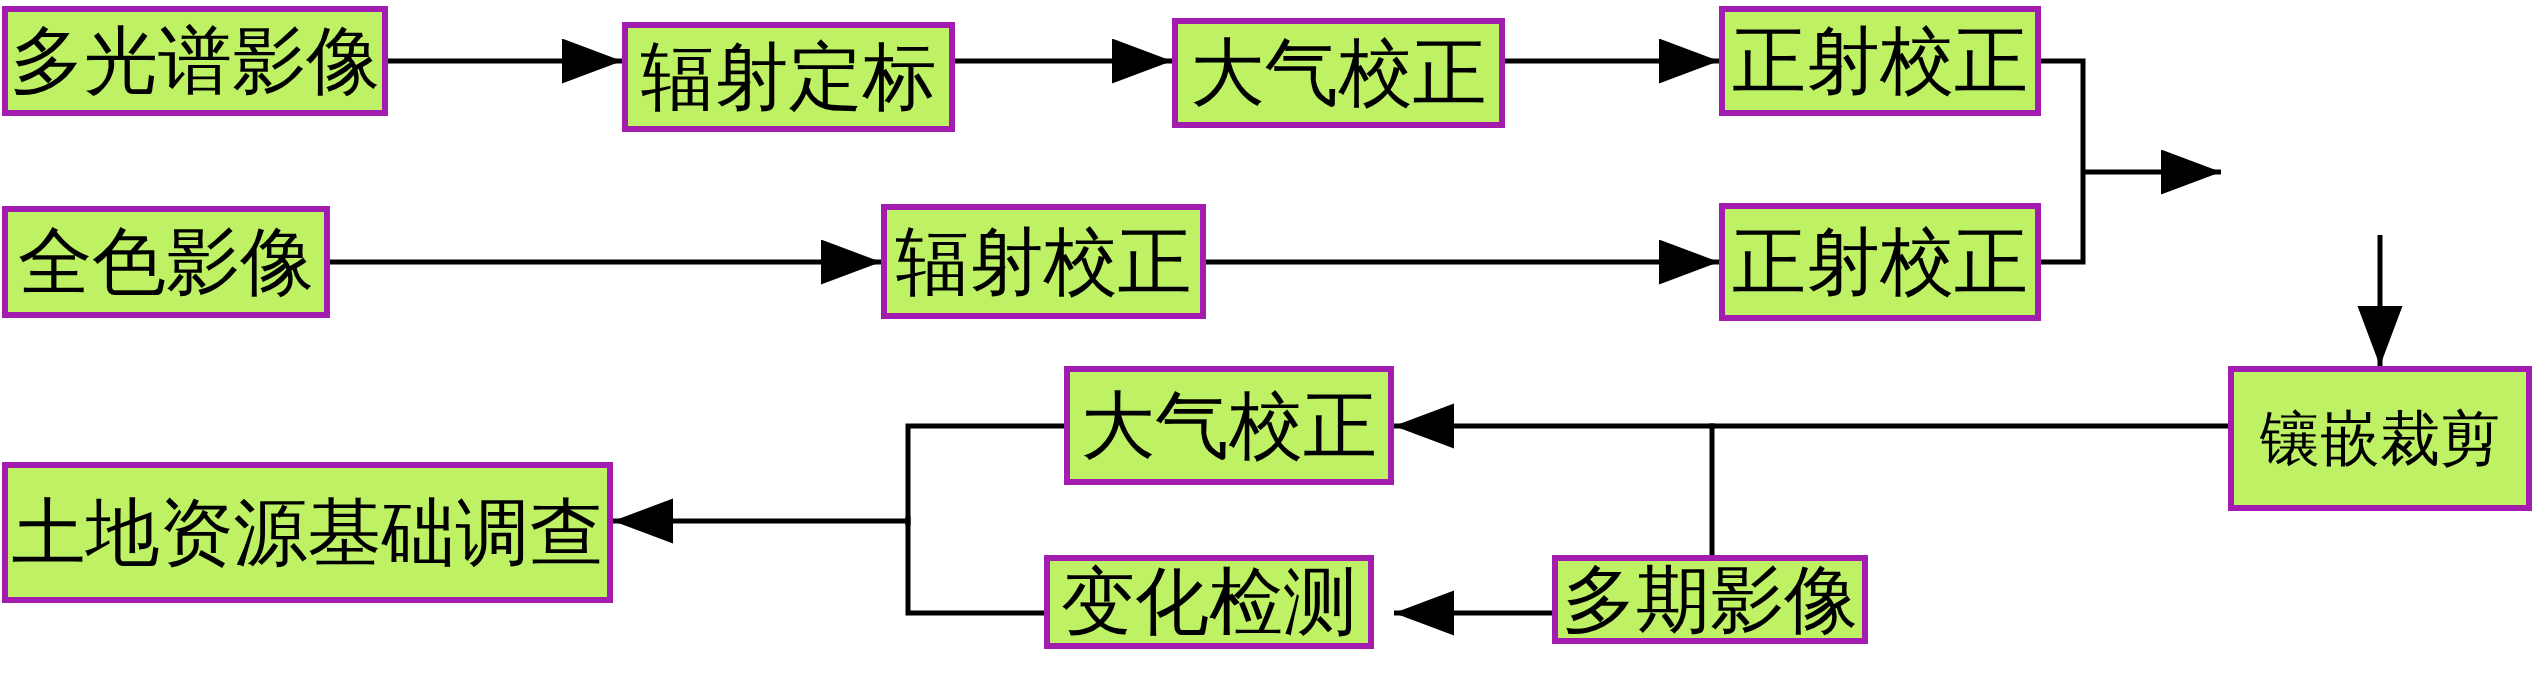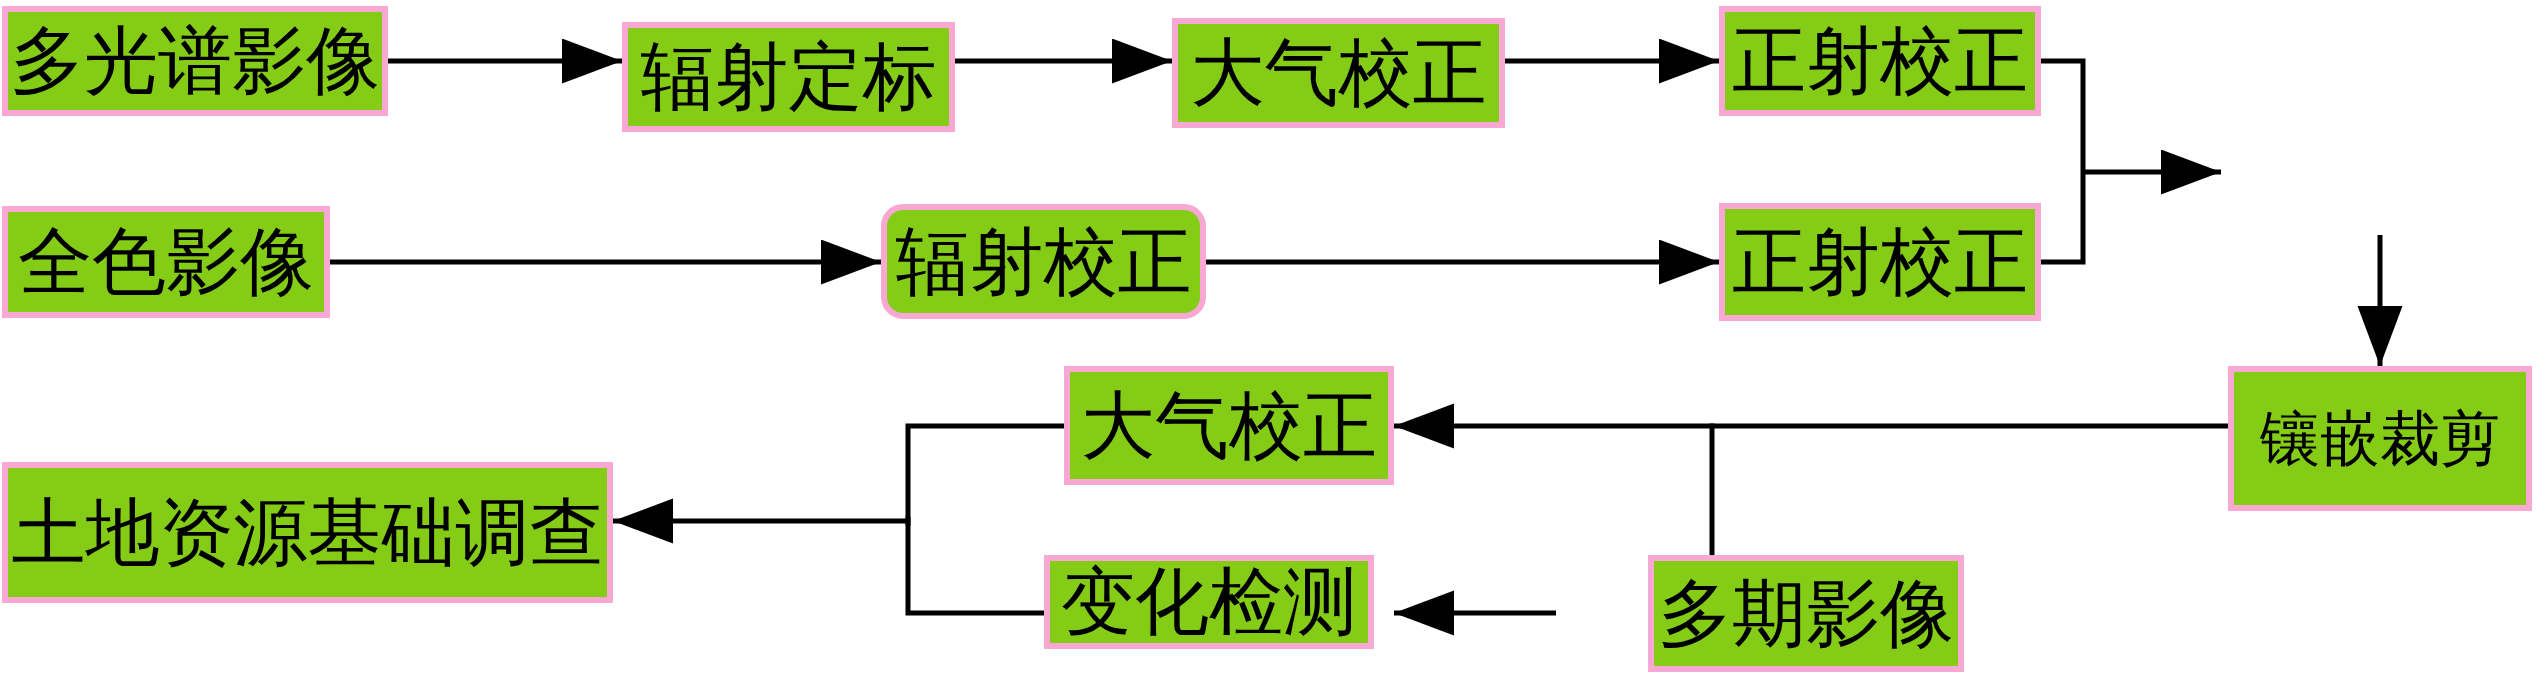--- a/index.html
+++ b/index.html
@@ -12,43 +12,43 @@
   }
   #edge-layer {
     position: absolute;
     left: 0; top: 0;
     width: 2537px;
     height: 676px;
   }
   .node {
     position: absolute;
     box-sizing: border-box;
-    border: 6px solid #f9a8d4;
-    background: #84cc16;
+    border: 6px solid #a21caf;
+    background: #bef264;
     display: flex;
     align-items: center;
     justify-content: center;
     white-space: nowrap;
     font-family: "Liberation Serif", "DejaVu Serif", serif;
     font-size: 74px;
     color: #000000;
     line-height: 1;
   }
   .n-multispectral { left: 2px;    top: 6px;   width: 386px; height: 110px; }
   .n-rad-cal       { left: 622px;  top: 22px;   width: 333px; height: 110px; }
   .n-atm-corr      { left: 1172px; top: 6px;   width: 333px; height: 110px; margin-top: 12px; }
   .n-ortho1        { left: 1719px; top: 6px;   width: 322px; height: 110px; }
   .n-pan           { left: 2px;    top: 206px; width: 328px; height: 112px; }
-  .n-rad-corr      { left: 881px;  top: 204px; width: 325px; height: 115px; border-radius: 22px; }
+  .n-rad-corr      { left: 881px;  top: 204px; width: 325px; height: 115px; }
   .n-ortho2        { left: 1719px; top: 203px; width: 322px; height: 118px; }
   .n-fusion        { left: 2221px; top: 109px; width: 303px; height: 126px; font-size: 71px; }
   .n-mosaic        { left: 2228px; top: 366px; width: 304px; height: 145px; font-size: 60px; }
   .n-landclass     { left: 1064px; top: 366px; width: 330px; height: 119px; }
   .n-changedet     { left: 1044px; top: 555px; width: 330px; height: 94px; }
-  .n-multitemp     { left: 1648px; top: 555px; width: 316px; height: 117px; }
+  .n-multitemp     { left: 1552px; top: 555px; width: 316px; height: 89px; }
   .n-survey        { left: 2px;    top: 462px; width: 611px; height: 141px; }
 </style>
 </head>
 <body>
 
 <div id="canvas">
 
   <svg id="edge-layer" viewBox="0 0 2537 676" xmlns="http://www.w3.org/2000/svg">
     <defs>
       <marker id="arrowhead" markerWidth="13" markerHeight="10" refX="12" refY="4.5" orient="auto" markerUnits="strokeWidth">

